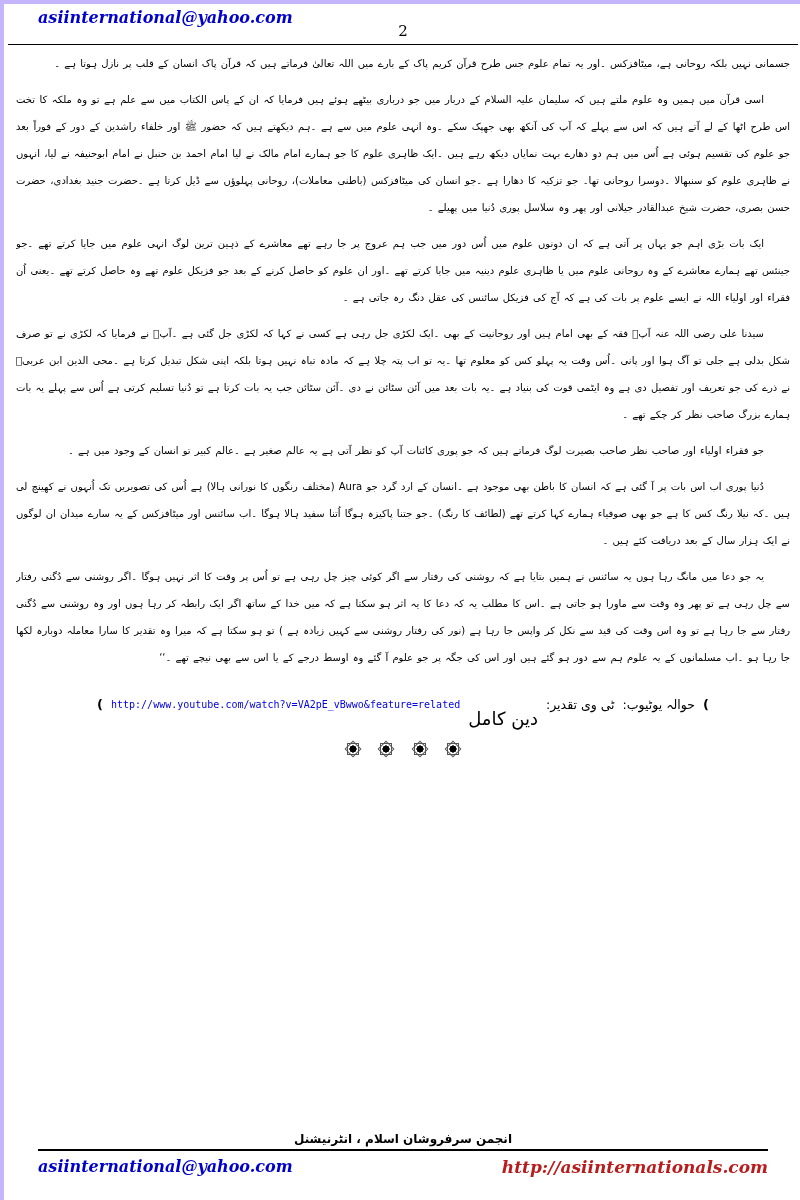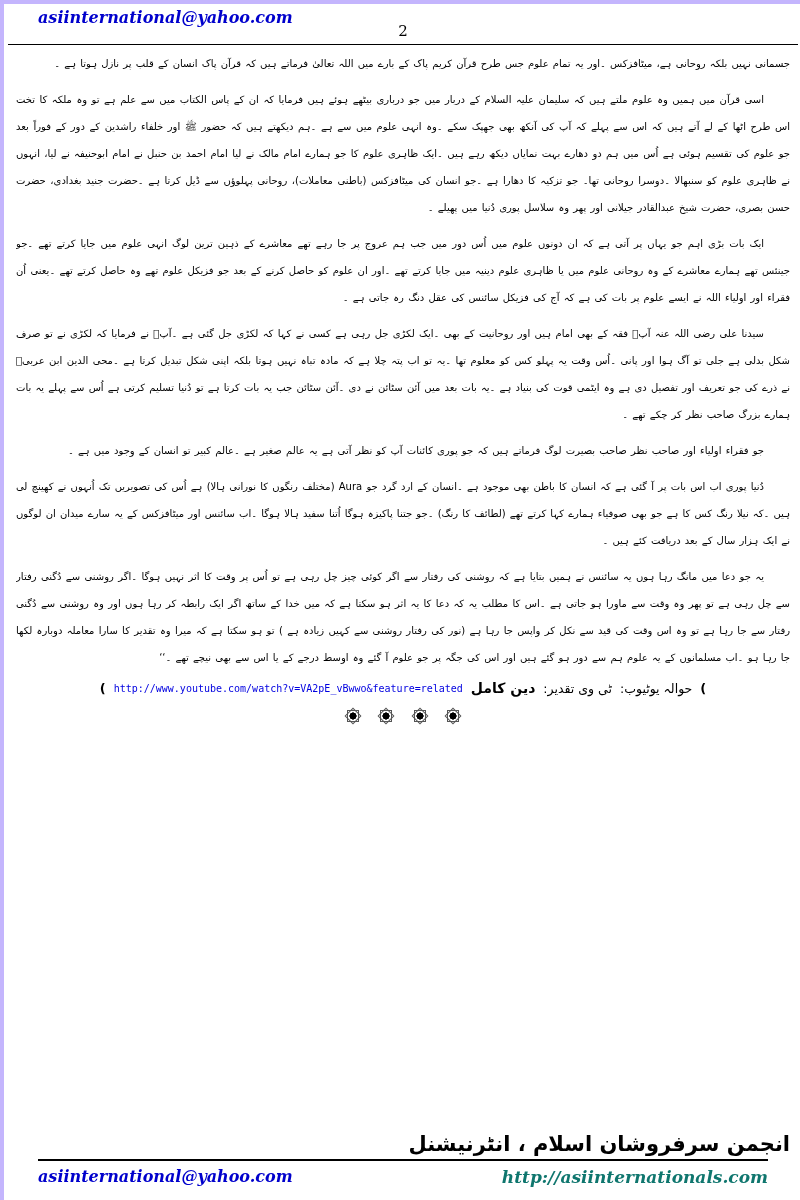--- a/index.html
+++ b/index.html
@@ -51,58 +51,58 @@
     direction:ltr;
     display:flex;justify-content:center;align-items:center;
     gap:8px;margin:6px 0 2px 0;white-space:nowrap;
   }
   .ref-paren{font-size:13px;font-weight:bold;color:#000;}
   .ref-url{
     font-family:"DejaVu Sans Mono","Liberation Mono",monospace;
     font-size:10px;color:#0000e0;cursor:pointer;
   }
   .ref-rtl{direction:rtl;font-size:12.5px;}
-  .ref-title{font-weight:bold;font-size:14px;}
+  .ref-title{font-weight:normal;font-size:18px;margin-top:28px;}
   
   .ornament-row{
     direction:ltr;text-align:center;margin-top:10px;
     height:18px;line-height:18px;
   }
   .ornament-star{
     position:relative;display:inline-block;
     width:12px;height:12px;margin:0 8px;vertical-align:middle;
     background:radial-gradient(circle at 50% 50%, #000 0 3.5px, transparent 3.6px);
   }
   .ornament-star::before,.ornament-star::after{
     content:"";position:absolute;inset:0;border:1px solid #555;
   }
   .ornament-star::after{transform:rotate(45deg);}
   
   .footer{position:absolute;left:12px;right:12px;bottom:8px;height:62px;}
   .footer-org{
-    text-align:right;direction:rtl;
-    font-size:21px;font-weight:bold;
+    text-align:center;direction:rtl;
+    font-size:12px;font-weight:bold;
     margin:0 0 3px 0;
   }
   .footer-rule{
     border:none;border-top:2px solid #000;
     margin:0 22px 4px 22px;
   }
   .footer-links{position:relative;height:26px;}
   .footer-email{
     position:absolute;left:22px;top:2px;
     font-family:"DejaVu Serif","Liberation Serif",serif;
     font-style:italic;font-weight:bold;
     font-size:16px;color:#0000cc;cursor:pointer;
   }
   .footer-site{
     position:absolute;right:22px;top:2px;
     font-family:"DejaVu Serif","Liberation Serif",serif;
     font-style:italic;font-weight:bold;
-    font-size:17px;color:#0f766e;cursor:pointer;
+    font-size:17px;color:#b91c1c;cursor:pointer;
   }
 </style>
 </head>
 <body>
 
 <div class="page">
 
   <div class="header">
     <span class="header-email">asiinternational@yahoo.com</span>
     <div class="page-number">2</div>

